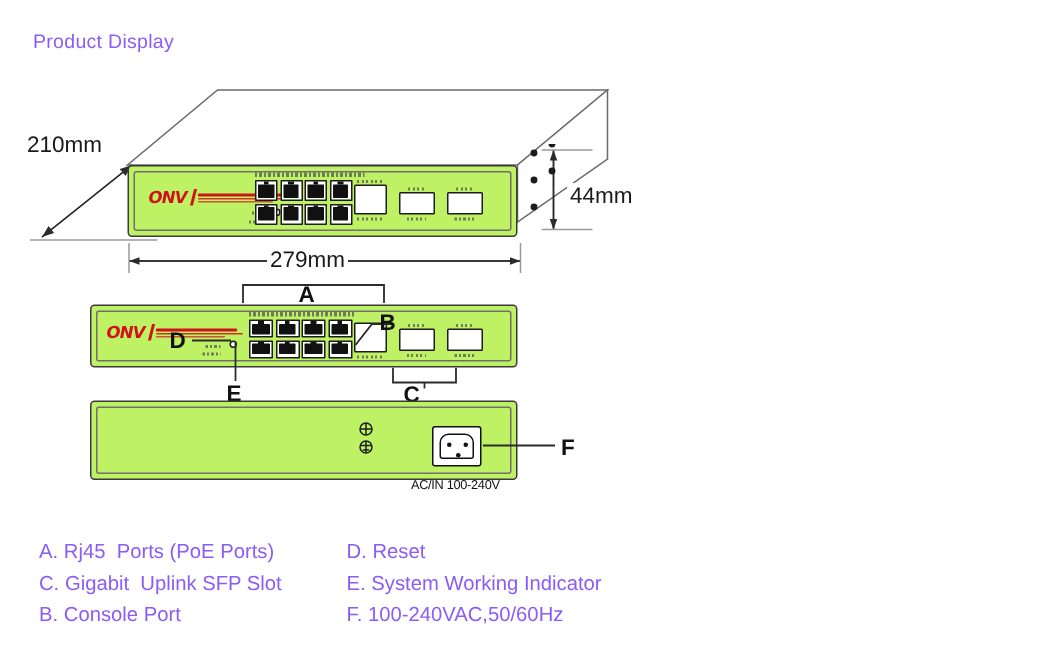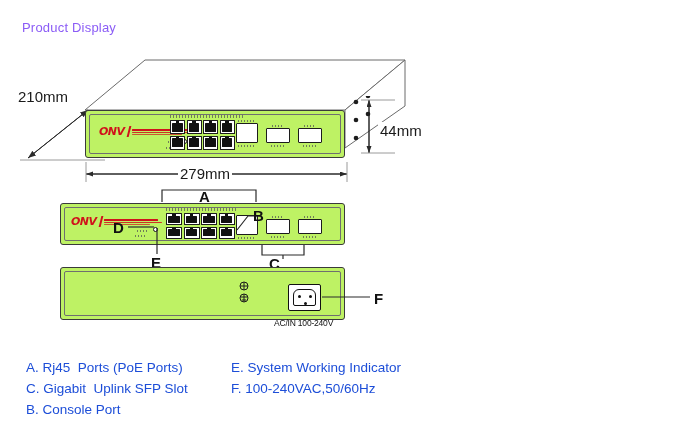--- a/index.html
+++ b/index.html
@@ -164,21 +164,21 @@
   }
 
   
   #legend {
     position: absolute;
     left: 26px;
     top: 358px;
     display: flex;
     gap: 0px;
     font-size: 13.5px;
-    color: #1d4ed8;
+    color: #8b5cf6;
     line-height: 1.55;
   }
   #legend .col { display: flex; flex-direction: column; }
   #legend .col.left { width: 205px; }
   #legend .item { white-space: pre; }
 </style>
 </head>
 <body>
 
 <div id="page-title">Product Display</div>
@@ -386,16 +386,17 @@
 </svg>
 <div class="lbl" style="left:374px; top:290px;">F</div>
 
 <div id="legend">
   <div class="col left">
     <span class="item">A. Rj45  Ports (PoE Ports)</span>
     <span class="item">C. Gigabit  Uplink SFP Slot</span>
     <span class="item">B. Console Port</span>
   </div>
   <div class="col right">
+    <span class="item">D. Reset</span>
     <span class="item">E. System Working Indicator</span>
     <span class="item">F. 100-240VAC,50/60Hz</span>
   </div>
 </div>
 
 </body></html>

